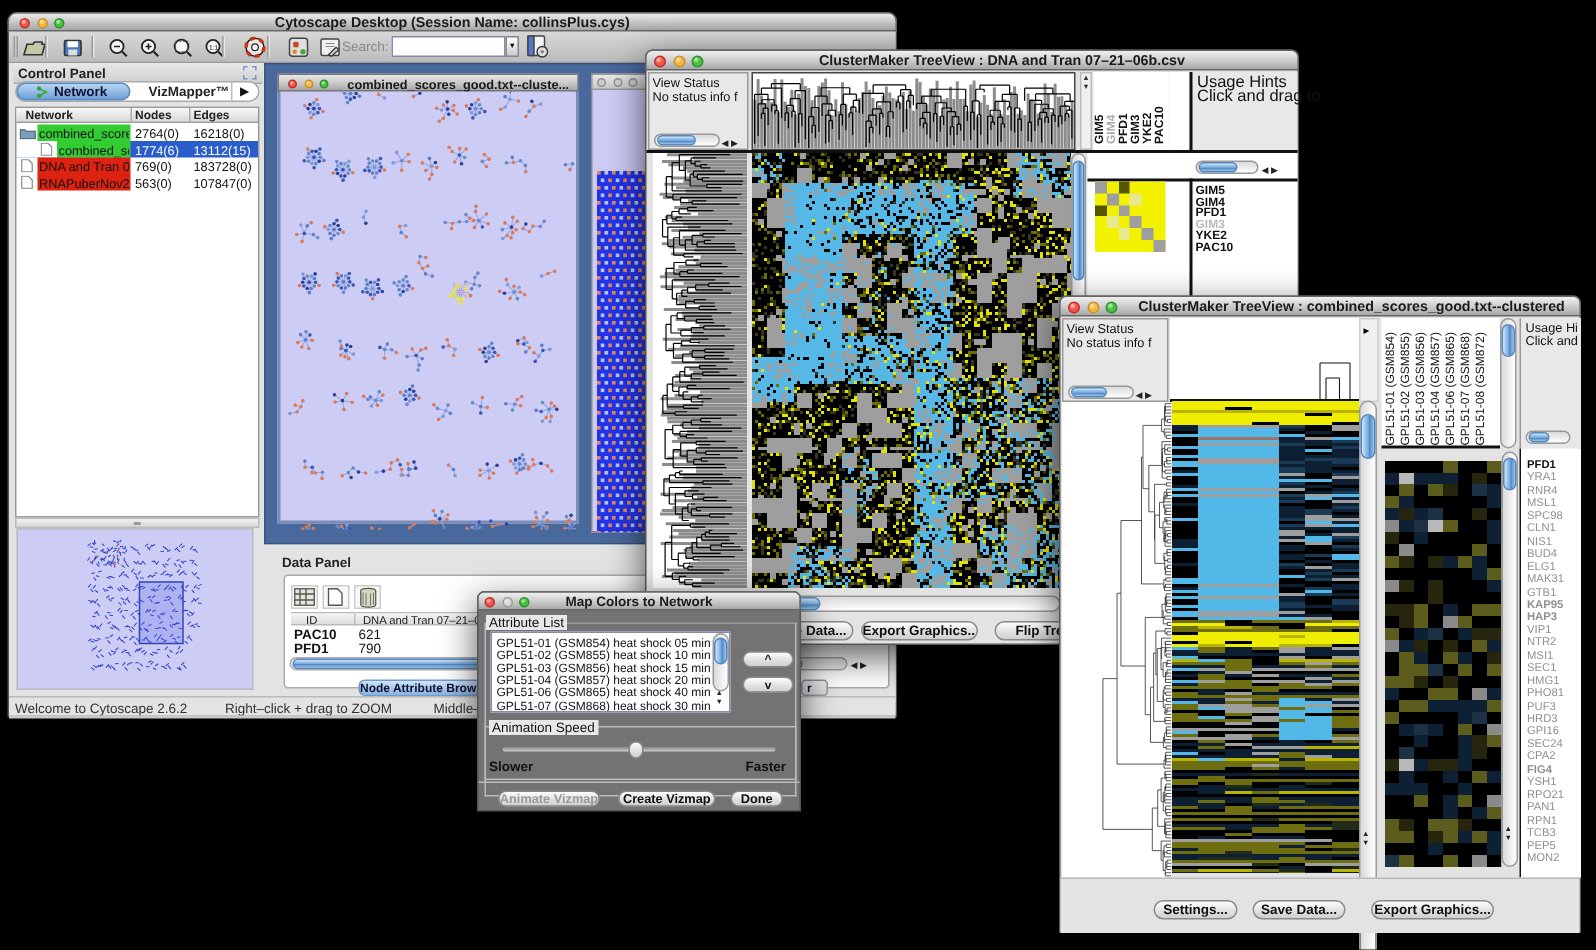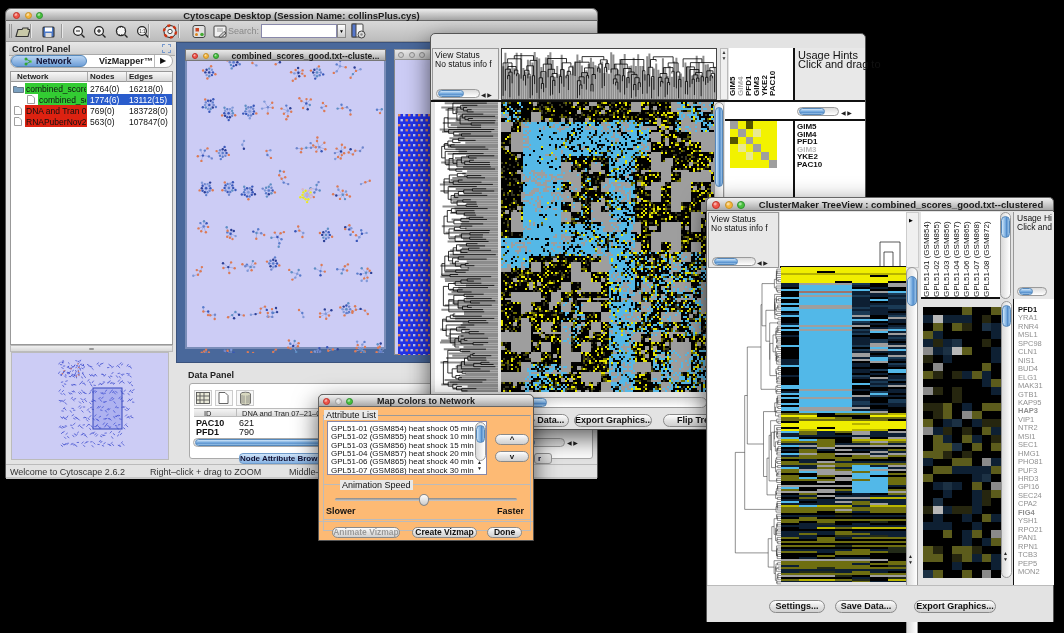--- a/index.html
+++ b/index.html
@@ -777,20 +777,26 @@
         <div style="position:absolute;left:3px;top:54px;width:372px;height:9px;border:1px solid #aaa;border-radius:5px;background:#eee">
           <span style="position:absolute;left:1px;top:0px;width:340px;height:7px;border-radius:4px;background:linear-gradient(#cfe6fa,#77aadd 50%,#4a86c8 55%,#9cc4e8);border:1px solid #5588bb;box-sizing:border-box"></span>
         </div>
         <div style="position:absolute;left:377px;top:55px;font-size:6px;color:#222">◀ ▶</div>
       </div>
       <div style="position:absolute;left:63px;top:90px;width:86px;height:11px;background:linear-gradient(#cfe4fa,#88b4e4);border:1px solid #6f9ccc;border-radius:4px;font-size:8px;font-weight:bold;color:#113;text-align:center;line-height:10px;white-space:nowrap;overflow:hidden">Node Attribute Browser</div>
       <div style="position:absolute;left:358px;top:90px;width:18px;height:11px;background:linear-gradient(#f2f2f2,#d8d8d8);border:1px solid #999;border-radius:3px;font-size:8px;font-weight:bold;color:#113;padding-left:3px;line-height:10px">r</div>
     </div>
   </div>
 <div class="win" style="left:430px;top:33px;width:436px;height:397px;border-radius:5px 5px 0 0">
+    <div style="position:absolute;left:-1px;top:-1px;width:436px;height:14px;background:linear-gradient(#f0f0f0,#d2d2d2 45%,#a8a8a8);border:1px solid #666;border-radius:5px 5px 0 0">
+      <span style="position:absolute;left:5.0px;top:3px;width:8px;height:8px;border-radius:50%;background:radial-gradient(circle at 35% 30%, rgba(255,255,255,0.5) 0 15%, transparent 40%), #f0574b;border:1px solid #c03028;box-sizing:border-box"></span>
+      <span style="position:absolute;left:17.6px;top:3px;width:8px;height:8px;border-radius:50%;background:radial-gradient(circle at 35% 30%, rgba(255,255,255,0.5) 0 15%, transparent 40%), #f5b63b;border:1px solid #c8922a;box-sizing:border-box"></span>
+      <span style="position:absolute;left:30.2px;top:3px;width:8px;height:8px;border-radius:50%;background:radial-gradient(circle at 35% 30%, rgba(255,255,255,0.5) 0 15%, transparent 40%), #49c13e;border:1px solid #2e9130;box-sizing:border-box"></span>
+      <div style="position:absolute;left:44px;right:4px;top:0;height:13px;line-height:14px;text-align:center;font-size:9.5px;font-weight:bold;color:#1a1a1a;white-space:nowrap;overflow:hidden">ClusterMaker TreeView : DNA and Tran 07–21–06b.csv</div>
+    </div>
     <div style="position:absolute;left:1px;top:14px;width:67px;height:52px;background:#e8e8e8;border:1px solid #999;font-size:8.5px;color:#111">
       <div style="position:absolute;left:2px;top:1px">View Status</div>
       <div style="position:absolute;left:2px;top:10px;white-space:nowrap">No status info f</div>
       <div style="position:absolute;left:3px;top:40px;width:44px;height:9px;background:linear-gradient(#dadada,#ffffff);border:1px solid #9a9a9a;border-radius:4.5px;box-sizing:border-box">
         <span style="position:absolute;left:1px;top:0px;width:26px;height:7px;border-radius:3.5px;background:linear-gradient(#cfe6fa,#6fa6dc 55%,#4a86c8 60%,#9cc4e8);border:1px solid #5588bb;box-sizing:border-box"></span>
       </div>
       <div style="position:absolute;left:48px;top:42px;font-size:6px;color:#222">◀ ▶</div>
     </div>
     <div style="position:absolute;left:70px;top:14px;width:216px;height:52px;border:1px solid #444;border-left:1px solid #444;overflow:hidden">
       <svg width="216" height="52">
@@ -1096,21 +1102,21 @@
       <div style="position:absolute;left:4px;top:14.45px;font-size:7.5px;font-weight:normal;color:#909090">YRA1</div>
       <div style="position:absolute;left:4px;top:22.9px;font-size:7.5px;font-weight:normal;color:#909090">RNR4</div>
       <div style="position:absolute;left:4px;top:31.349999999999998px;font-size:7.5px;font-weight:normal;color:#909090">MSL1</div>
       <div style="position:absolute;left:4px;top:39.8px;font-size:7.5px;font-weight:normal;color:#909090">SPC98</div>
       <div style="position:absolute;left:4px;top:48.25px;font-size:7.5px;font-weight:normal;color:#909090">CLN1</div>
       <div style="position:absolute;left:4px;top:56.699999999999996px;font-size:7.5px;font-weight:normal;color:#909090">NIS1</div>
       <div style="position:absolute;left:4px;top:65.14999999999999px;font-size:7.5px;font-weight:normal;color:#909090">BUD4</div>
       <div style="position:absolute;left:4px;top:73.6px;font-size:7.5px;font-weight:normal;color:#909090">ELG1</div>
       <div style="position:absolute;left:4px;top:82.05px;font-size:7.5px;font-weight:normal;color:#909090">MAK31</div>
       <div style="position:absolute;left:4px;top:90.5px;font-size:7.5px;font-weight:normal;color:#909090">GTB1</div>
-      <div style="position:absolute;left:4px;top:98.94999999999999px;font-size:7.5px;font-weight:normal;color:#909090">KAP95</div>
+      <div style="position:absolute;left:4px;top:98.94999999999999px;font-size:7.5px;font-weight:bold;color:#909090">KAP95</div>
       <div style="position:absolute;left:4px;top:107.39999999999999px;font-size:7.5px;font-weight:bold;color:#909090">HAP3</div>
       <div style="position:absolute;left:4px;top:115.85px;font-size:7.5px;font-weight:normal;color:#909090">VIP1</div>
       <div style="position:absolute;left:4px;top:124.29999999999998px;font-size:7.5px;font-weight:normal;color:#909090">NTR2</div>
       <div style="position:absolute;left:4px;top:132.75px;font-size:7.5px;font-weight:normal;color:#909090">MSI1</div>
       <div style="position:absolute;left:4px;top:141.2px;font-size:7.5px;font-weight:normal;color:#909090">SEC1</div>
       <div style="position:absolute;left:4px;top:149.64999999999998px;font-size:7.5px;font-weight:normal;color:#909090">HMG1</div>
       <div style="position:absolute;left:4px;top:158.1px;font-size:7.5px;font-weight:normal;color:#909090">PHO81</div>
       <div style="position:absolute;left:4px;top:166.54999999999998px;font-size:7.5px;font-weight:normal;color:#909090">PUF3</div>
       <div style="position:absolute;left:4px;top:175.0px;font-size:7.5px;font-weight:normal;color:#909090">HRD3</div>
       <div style="position:absolute;left:4px;top:183.45px;font-size:7.5px;font-weight:normal;color:#909090">GPI16</div>
@@ -1123,21 +1129,21 @@
       <div style="position:absolute;left:4px;top:242.59999999999997px;font-size:7.5px;font-weight:normal;color:#909090">RPN1</div>
       <div style="position:absolute;left:4px;top:251.04999999999998px;font-size:7.5px;font-weight:normal;color:#909090">TCB3</div>
       <div style="position:absolute;left:4px;top:259.5px;font-size:7.5px;font-weight:normal;color:#909090">PEP5</div>
       <div style="position:absolute;left:4px;top:267.95px;font-size:7.5px;font-weight:normal;color:#909090">MON2</div>
     </div>
     <div style="position:absolute;left:0;top:387px;width:346px;height:37px;background:#e3e3e3;border-top:1px solid #bbb"></div>
     <div style="position:absolute;left:62px;top:402px;width:56px;height:13px;border-radius:6.5px;background:linear-gradient(#ffffff,#e6e6e6 45%,#d0d0d0);border:1px solid #8a8a8a;box-sizing:border-box;text-align:center;line-height:11px;font-size:9px;font-weight:bold;color:#111;white-space:nowrap;overflow:hidden">Settings...</div>
     <div style="position:absolute;left:128px;top:402px;width:62px;height:13px;border-radius:6.5px;background:linear-gradient(#ffffff,#e6e6e6 45%,#d0d0d0);border:1px solid #8a8a8a;box-sizing:border-box;text-align:center;line-height:11px;font-size:9px;font-weight:bold;color:#111;white-space:nowrap;overflow:hidden">Save Data...</div>
     <div style="position:absolute;left:207px;top:402px;width:82px;height:13px;border-radius:6.5px;background:linear-gradient(#ffffff,#e6e6e6 45%,#d0d0d0);border:1px solid #8a8a8a;box-sizing:border-box;text-align:center;line-height:11px;font-size:9px;font-weight:bold;color:#111;white-space:nowrap;overflow:hidden">Export Graphics...</div>
   </div>
-<div class="win" style="left:318px;top:394px;width:216px;height:147px;background:#fdba74;border-radius:5px 5px 0 0">
+<div class="win" style="left:318px;top:394px;width:216px;height:147px;background:#737373;border-radius:5px 5px 0 0">
     <div style="position:absolute;left:-1px;top:-1px;width:216px;height:13px;background:linear-gradient(#f0f0f0,#d2d2d2 45%,#a8a8a8);border:1px solid #666;border-radius:5px 5px 0 0">
       <span style="position:absolute;left:4.0px;top:3px;width:7px;height:7px;border-radius:50%;background:radial-gradient(circle at 35% 30%, rgba(255,255,255,0.5) 0 15%, transparent 40%), #f0574b;border:1px solid #c03028;box-sizing:border-box"></span>
       <span style="position:absolute;left:15.6px;top:3px;width:7px;height:7px;border-radius:50%;background:radial-gradient(circle at 35% 30%, rgba(255,255,255,0.5) 0 15%, transparent 40%), #d8d8d8;border:1px solid #9a9a9a;box-sizing:border-box"></span>
       <span style="position:absolute;left:27.2px;top:3px;width:7px;height:7px;border-radius:50%;background:radial-gradient(circle at 35% 30%, rgba(255,255,255,0.5) 0 15%, transparent 40%), #49c13e;border:1px solid #2e9130;box-sizing:border-box"></span>
       <div style="position:absolute;left:0;right:0;top:0;height:12px;line-height:13px;text-align:center;font-size:9px;font-weight:bold;color:#1a1a1a">Map Colors to Network</div>
     </div>
     <span style="position:absolute;left:5px;top:15px;font-size:9px;color:#111;background:#e8e8e8;padding:0 2px;z-index:3">Attribute List</span>
     <div style="position:absolute;left:4px;top:20px;width:208px;height:116px;border:1px solid #bbb;border-top:1px solid #999"></div>
     <div style="position:absolute;left:8px;top:26px;width:160px;height:54px;background:#fff;border:1px solid #88a;overflow:hidden;font-size:8px;color:#111">
       <div style="position:absolute;left:3px;top:2.0px;white-space:nowrap">GPL51-01 (GSM854) heat shock 05 min</div>
@@ -1146,21 +1152,21 @@
       <div style="position:absolute;left:3px;top:26.900000000000002px;white-space:nowrap">GPL51-04 (GSM857) heat shock 20 min</div>
       <div style="position:absolute;left:3px;top:35.2px;white-space:nowrap">GPL51-06 (GSM865) heat shock 40 min</div>
       <div style="position:absolute;left:3px;top:43.5px;white-space:nowrap">GPL51-07 (GSM868) heat shock 30 min</div>
     </div>
     <div style="position:absolute;left:156px;top:27px;width:11px;height:39px;background:linear-gradient(90deg,#dadada,#ffffff);border:1px solid #9a9a9a;border-radius:5.5px;box-sizing:border-box">
       <span style="position:absolute;left:0px;top:2px;width:9px;height:18px;border-radius:4.5px;background:linear-gradient(90deg,#cfe6fa,#6fa6dc 55%,#4a86c8 60%,#9cc4e8);border:1px solid #5588bb;box-sizing:border-box"></span>
     </div>
     <div style="position:absolute;left:158px;top:64px;font-size:5px;color:#222">▲<br>▼</div>
     <div style="position:absolute;left:176px;top:39px;width:34px;height:11px;border-radius:5.5px;background:linear-gradient(#ffffff,#e6e6e6 45%,#d0d0d0);border:1px solid #8a8a8a;box-sizing:border-box;text-align:center;line-height:9px;font-size:8px;font-weight:bold;color:#111;white-space:nowrap;overflow:hidden">^</div>
     <div style="position:absolute;left:176px;top:56px;width:34px;height:11px;border-radius:5.5px;background:linear-gradient(#ffffff,#e6e6e6 45%,#d0d0d0);border:1px solid #8a8a8a;box-sizing:border-box;text-align:center;line-height:9px;font-size:8px;font-weight:bold;color:#111;white-space:nowrap;overflow:hidden">v</div>
-    <span style="position:absolute;left:21px;top:85px;font-size:9px;color:#111;background:#e8e8e8;padding:0 2px;z-index:3">Animation Speed</span>
+    <span style="position:absolute;left:7px;top:85px;font-size:9px;color:#111;background:#e8e8e8;padding:0 2px;z-index:3">Animation Speed</span>
     <div style="position:absolute;left:4px;top:89px;width:208px;height:36px;border:1px solid #bbb"></div>
     <div style="position:absolute;left:16px;top:103px;width:182px;height:3px;background:linear-gradient(#888,#ccc);border-radius:2px"></div>
     <div style="position:absolute;left:100px;top:99px;width:10px;height:12px;background:linear-gradient(#fdfdfd,#ccc);border:1px solid #888;border-radius:5px 5px 50% 50%"></div>
     <span style="position:absolute;left:7px;top:111px;font-size:9px;font-weight:bold;color:#111">Slower</span>
     <span style="position:absolute;right:9px;top:111px;font-size:9px;font-weight:bold;color:#111">Faster</span>
     <div style="position:absolute;left:0;top:126px;width:214px;height:1px;background:#bbb"></div>
     <div style="position:absolute;left:13px;top:132px;width:68px;height:11px;border-radius:5.5px;background:linear-gradient(#ffffff,#e6e6e6 45%,#d0d0d0);border:1px solid #8a8a8a;box-sizing:border-box;text-align:center;line-height:9px;font-size:8.5px;font-weight:bold;color:#9a9a9a;white-space:nowrap;overflow:hidden">Animate Vizmap</div>
     <div style="position:absolute;left:93px;top:132px;width:65px;height:11px;border-radius:5.5px;background:linear-gradient(#ffffff,#e6e6e6 45%,#d0d0d0);border:1px solid #8a8a8a;box-sizing:border-box;text-align:center;line-height:9px;font-size:8.5px;font-weight:bold;color:#111;white-space:nowrap;overflow:hidden">Create Vizmap</div>
     <div style="position:absolute;left:168px;top:132px;width:35px;height:11px;border-radius:5.5px;background:linear-gradient(#ffffff,#e6e6e6 45%,#d0d0d0);border:1px solid #8a8a8a;box-sizing:border-box;text-align:center;line-height:9px;font-size:8.5px;font-weight:bold;color:#111;white-space:nowrap;overflow:hidden">Done</div>
   </div>

